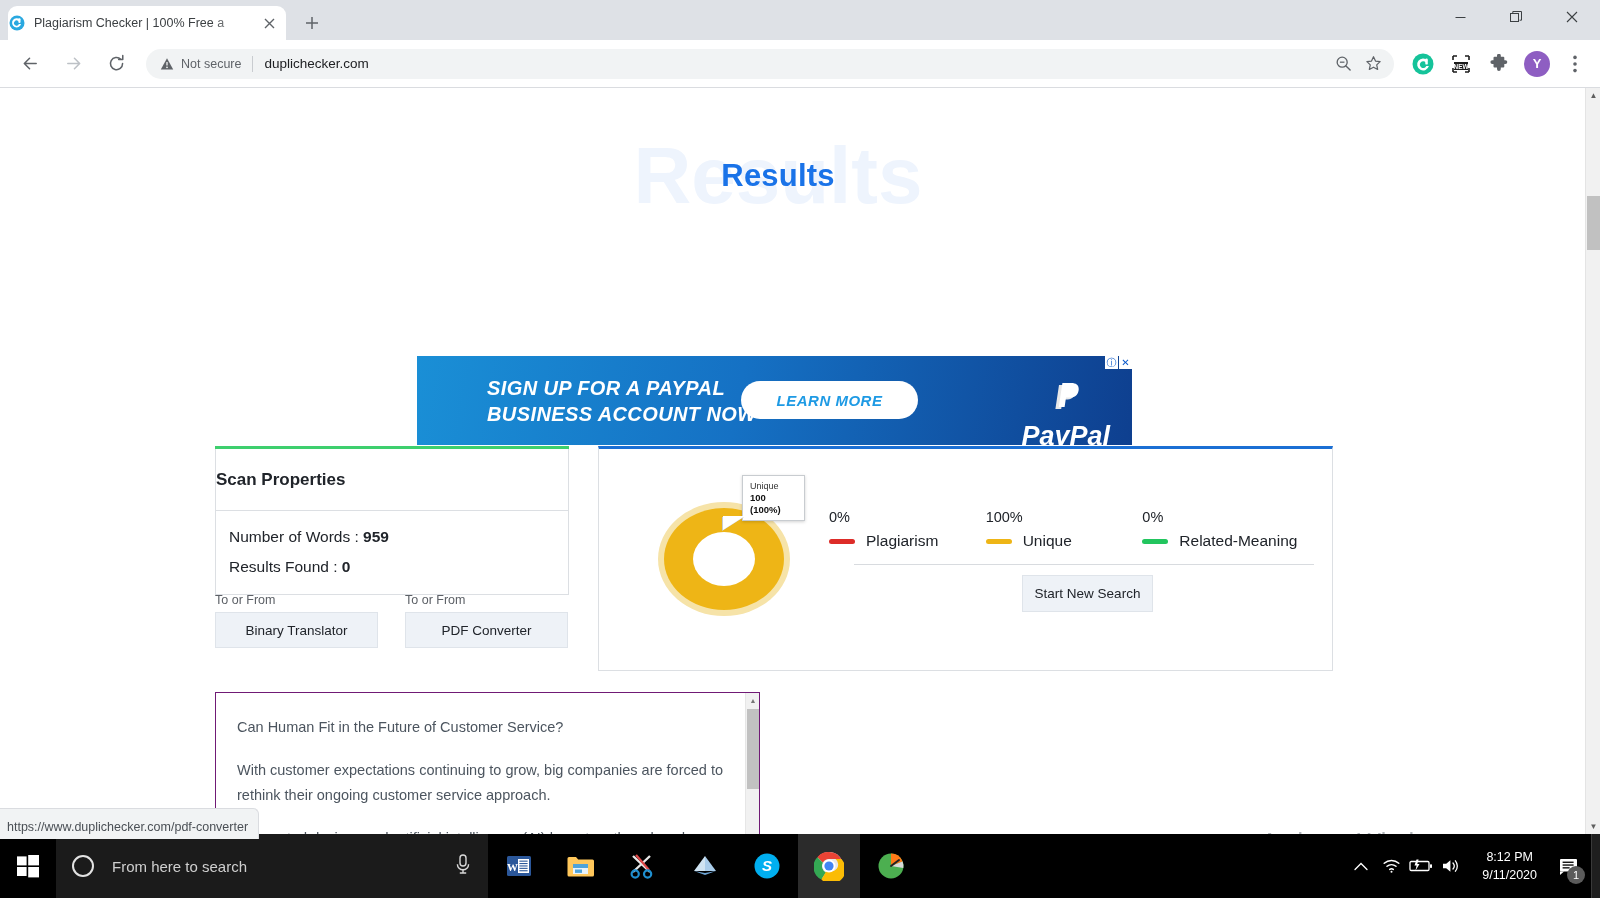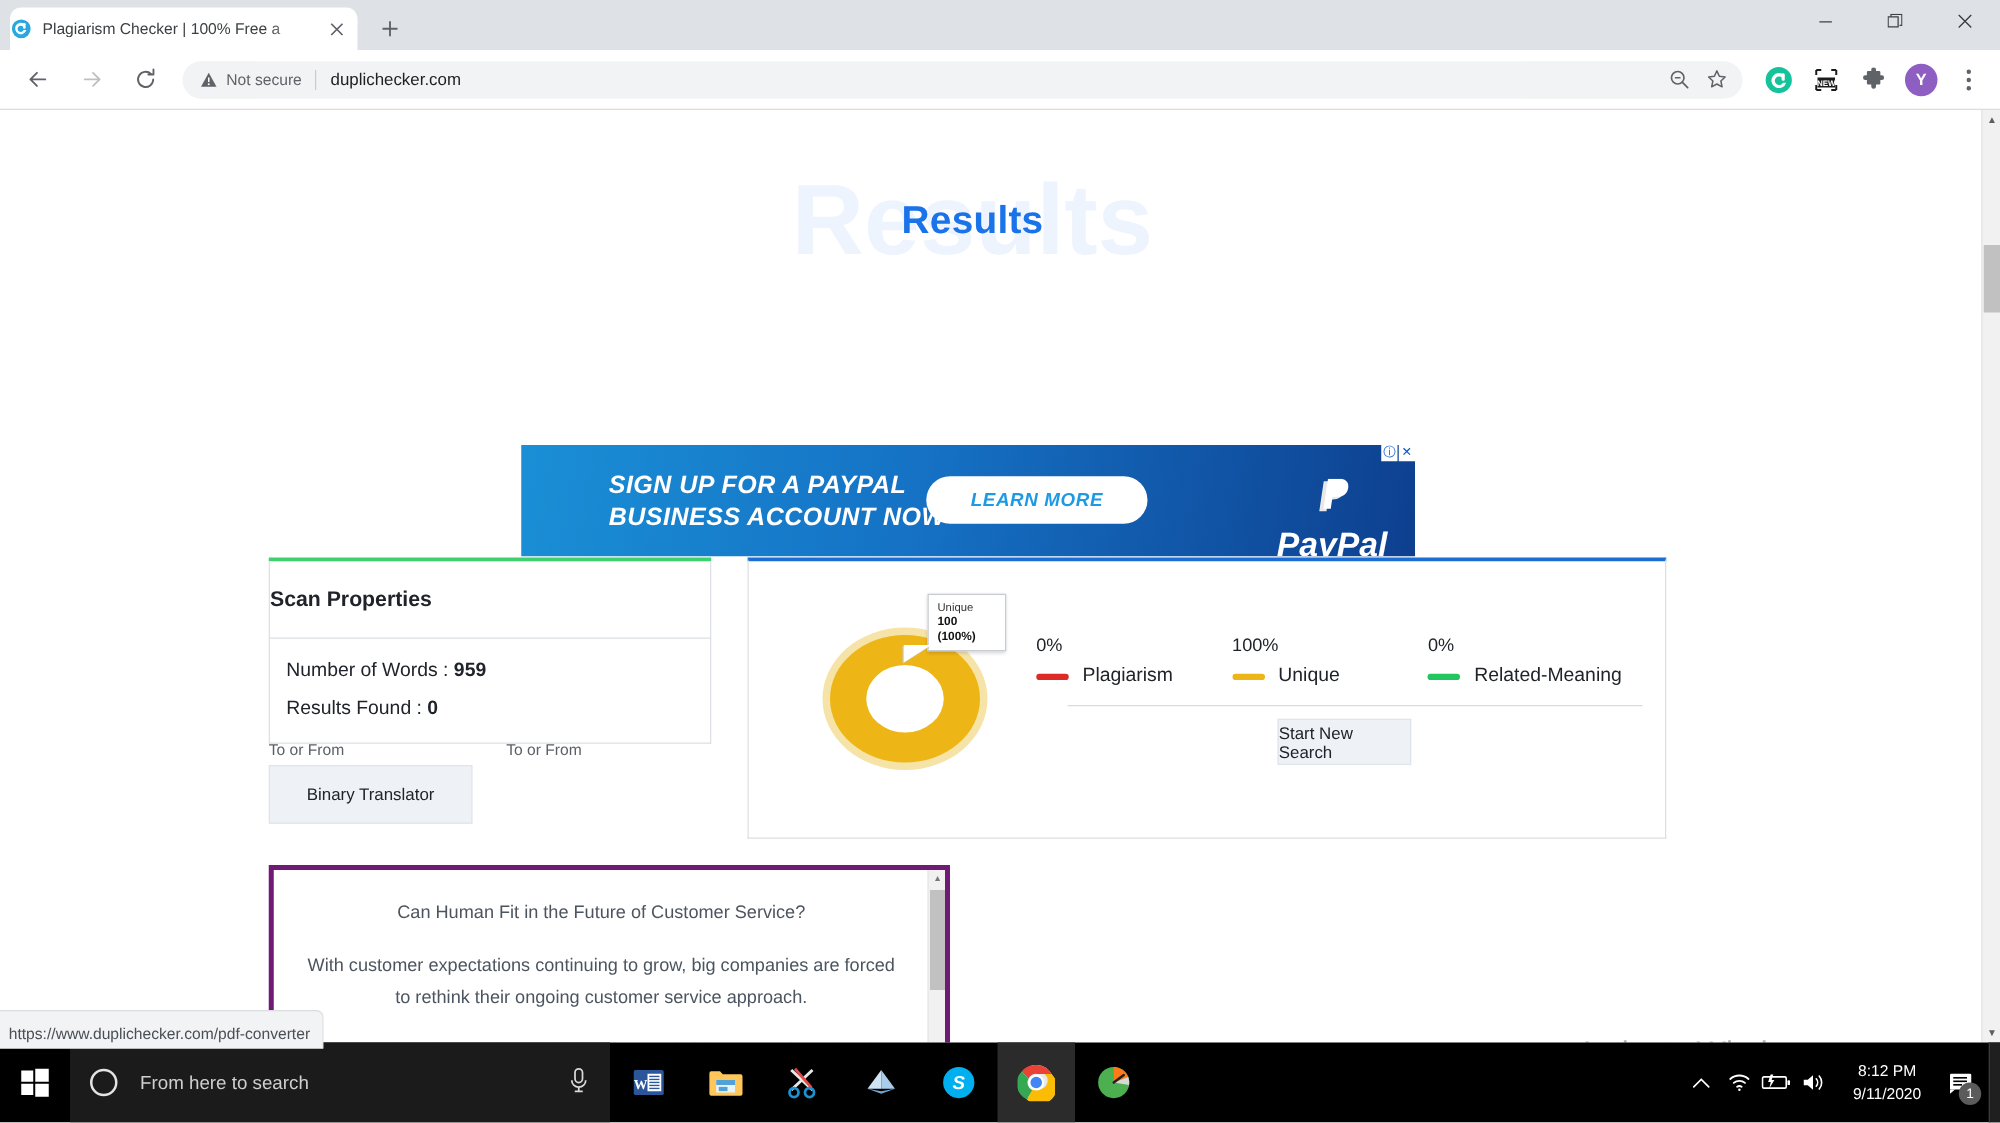--- a/index.html
+++ b/index.html
@@ -196,21 +196,21 @@
   .scan-line { font-size: 15.5px; color: #20242a; margin-bottom: 12px; }
   .scan-line:last-child { margin-bottom: 0; }
   .scan-line b { font-weight: bold; }
   .tool-row {
     position: absolute; left: 215px; top: 505px; width: 354px;
     display: flex; gap: 27px;
   }
   .tool-col { width: 163px; }
   .tool-label { font-size: 12.5px; color: #5c6066; margin-bottom: 5px; }
   .tool-btn {
-    height: 47px; width: 100%;
+    height: 36px; width: 100%;
     background: #eef2f7; border: 1px solid #dfe4ea;
     display: flex; align-items: center; justify-content: center;
     font-size: 13.5px; color: #20242a;
   }
 
   
   .chart-card {
     position: absolute; left: 598px; top: 358px; width: 735px; height: 225px;
     border: 1px solid #dcdfe3; border-top: 3px solid #1b6fd4;
     background: #fff;
@@ -223,21 +223,21 @@
   .legend-item { width: 163px; }
   .legend-pct { font-size: 14.5px; color: #20242a; margin-bottom: 7px; }
   .legend-row { display: flex; align-items: center; gap: 11px; }
   .legend-swatch { width: 26px; height: 5px; border-radius: 3px; flex: 0 0 auto; }
   .legend-label { font-size: 15.5px; color: #20242a; white-space: nowrap; }
   .legend-divider {
     position: absolute; left: 255px; top: 115px; width: 460px; height: 1px; background: #d8dbdf;
   }
   .new-search-btn {
     position: absolute; left: 423px; top: 126px;
-    width: 107px; height: 37px;
+    width: 131px; height: 37px;
     background: #eef2f7; border: 1px solid #dfe4ea;
     display: flex; align-items: center; justify-content: center;
     font-size: 13.5px; color: #20242a;
   }
   .tooltip {
     position: absolute; left: 742px; top: 387px; width: 63px;
     background: #fff; border: 1px solid #c8ccd0;
     padding: 4px 6px 4px 7px;
     box-shadow: 0 1px 3px rgba(0,0,0,.18);
     z-index: 5;
@@ -249,21 +249,21 @@
     width: 0; height: 0;
     border-left: 0 solid transparent;
     border-top: 14px solid #fff;
     border-right: 22px solid transparent;
     filter: drop-shadow(-1px 1px 0 #c8ccd0);
   }
 
   
   .text-area {
     position: absolute; left: 215px; top: 604px; width: 545px; height: 180px;
-    border: 4px solid #701a75; background: #fff; overflow: hidden; text-align: center;
+    border: 1px solid #701a75; background: #fff; overflow: hidden;
   }
   .text-inner { padding: 22px 34px 0 21px; }
   .text-p {
     font-size: 14.5px; line-height: 25px; color: #4c555f; margin-bottom: 18px;
   }
   .ta-scrollbar {
     position: absolute; right: 0; top: 0; width: 14px; height: 100%;
     background: #f1f1f1; border-left: 1px solid #e6e6e6;
   }
   .ta-scrollbar .arrow {
@@ -512,20 +512,21 @@
       </div>
     </div>
 
     <div class="tool-row">
       <div class="tool-col">
         <div class="tool-label">To or From</div>
         <div class="tool-btn">Binary Translator</div>
       </div>
       <div class="tool-col">
         <div class="tool-label">To or From</div>
+        <div class="tool-btn">PDF Converter</div>
       </div>
     </div>
 
     <div class="chart-card">
       <div class="donut-wrap">
         <svg width="140" height="120" viewBox="0 0 140 120">
           <ellipse cx="70" cy="60" rx="66" ry="57" fill="#f6e3a8"></ellipse>
           <ellipse cx="70" cy="60" rx="60" ry="51" fill="#eeb516"></ellipse>
           <ellipse cx="70" cy="60" rx="31" ry="27" fill="#ffffff"></ellipse>
         </svg>

